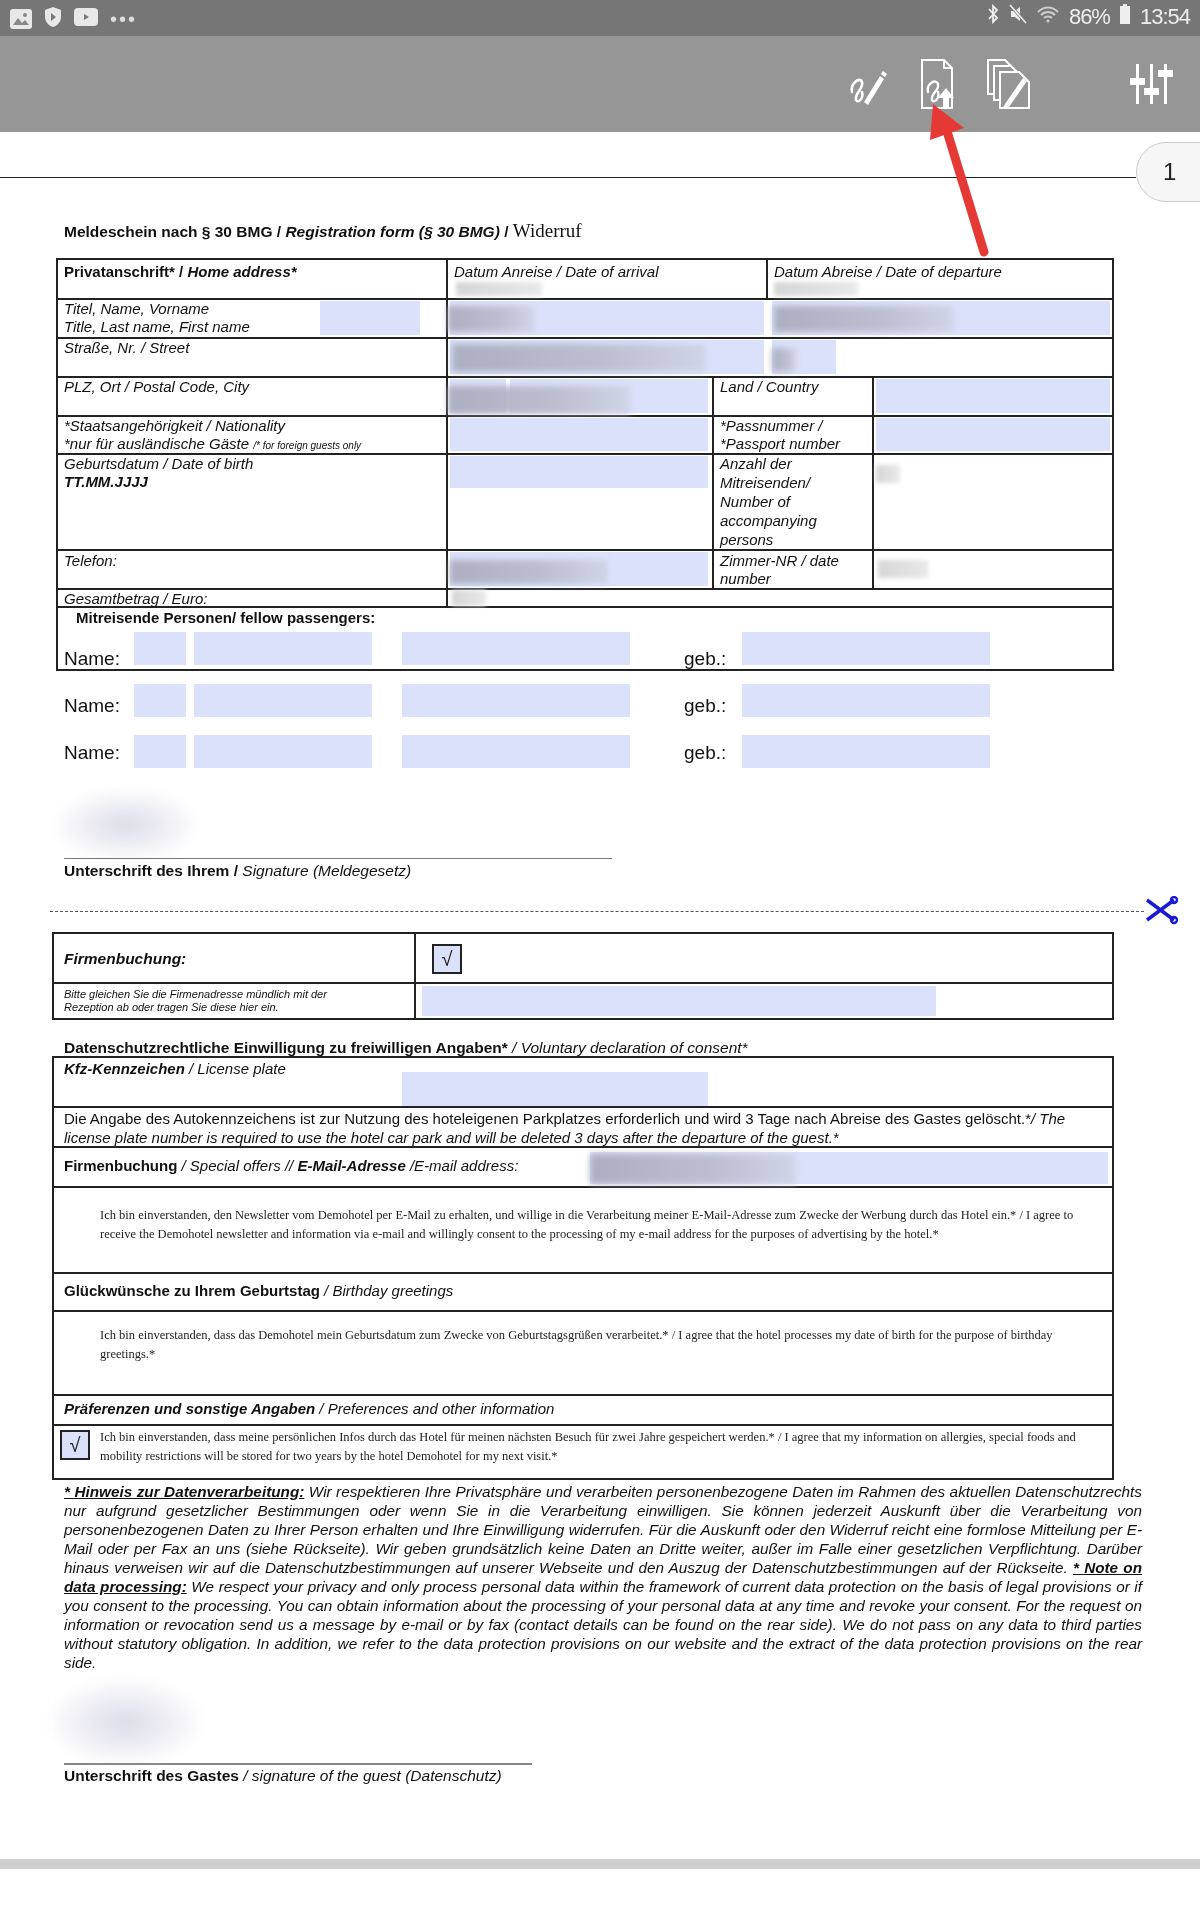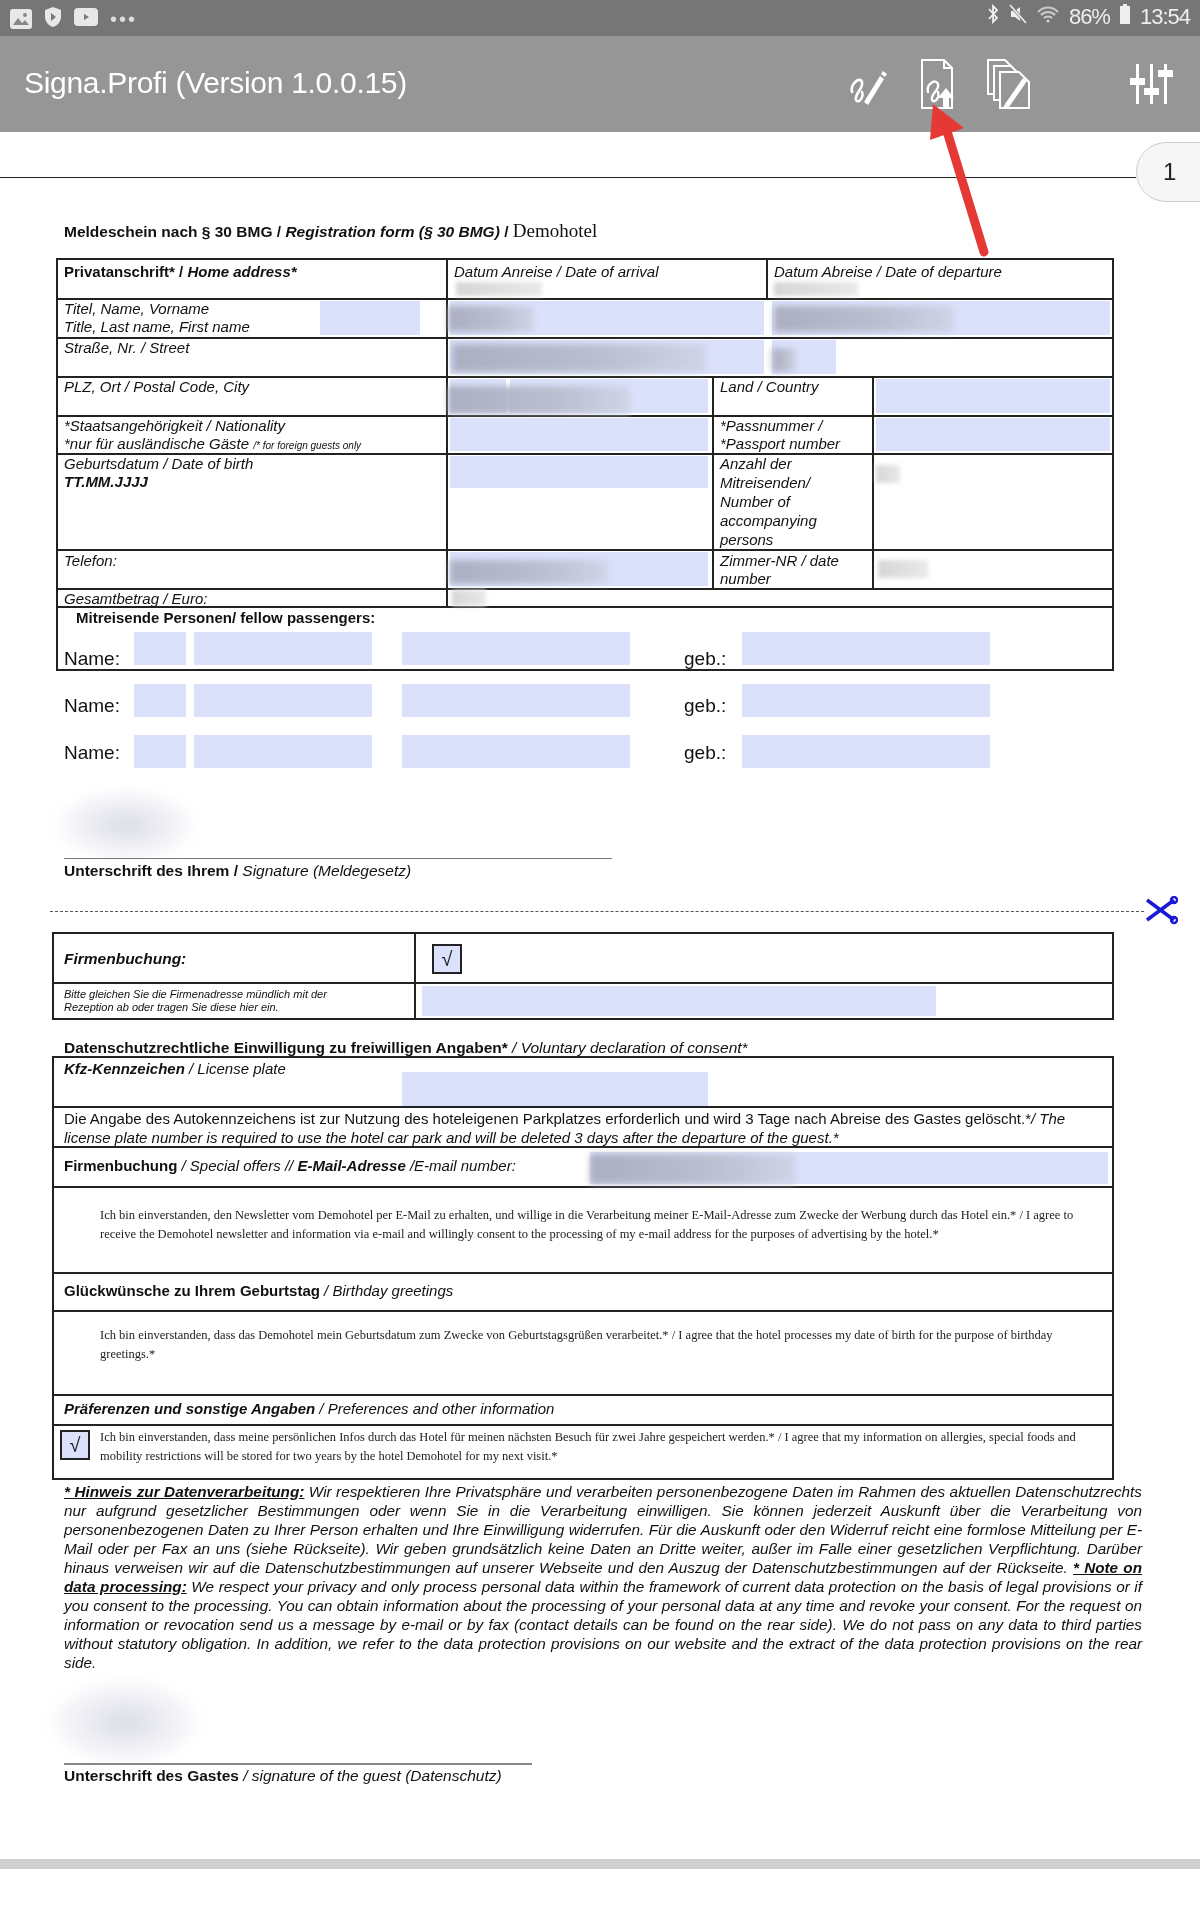--- a/index.html
+++ b/index.html
@@ -88,21 +88,20 @@
       <svg width="10" height="20" viewBox="0 0 10 20">
           <rect x="3" y="0" width="4" height="2" fill="#eee"></rect>
           <rect x="0" y="2" width="10" height="18" fill="#eee"></rect>
         </svg>
     </span>
     <span>13:54</span>
   </div>
 </div>
 
 <div class="appbar">
-  <div class="apptitle">Signa.Profi (Version 1.0.0.15)</div>
 
   <div class="tb-btn" style="left:840px;">
     <svg width="44" height="44" viewBox="0 0 44 44">
       <path d="M6 30 C4 22 14 14 16 20 C18 26 8 32 10 38 C12 42 18 36 16 30" stroke="#fff" stroke-width="2.6" fill="none" stroke-linecap="round"></path>
       <path d="M18 40 L34 14 L38 17 L22 43 Z" fill="#fff"></path>
       <path d="M35 12 L37 9 L41 12 L39 15 Z" fill="#fff"></path>
     </svg>
   </div>
 
   <div class="tb-btn" style="left:912px;">
@@ -133,21 +132,21 @@
       <rect x="16" y="28" width="15" height="7" fill="#fff"></rect>
       <rect x="30" y="10" width="15" height="7" fill="#fff"></rect>
     </svg>
   </div>
 </div>
 
 <div class="topline"></div>
 <div class="pagebadge">1</div>
 
 <div class="doc-title">
-  <span>Meldeschein nach § 30 BMG / </span><i>Registration form (§ 30 BMG)</i><span> / </span><span class="serif">Demohotel</span>
+  <span>Meldeschein nach § 30 BMG / </span><i>Registration form (§ 30 BMG)</i><span> / </span><span class="serif">Widerruf</span>
 </div>
 
 <div class="box" style="left:56px; top:258px; width:1058px; height:413px;">
 
   <div class="hl" style="top:38px; width:1054px;"></div>
   <div class="hl" style="top:77px; width:1054px;"></div>
   <div class="hl" style="top:116px; width:1054px;"></div>
   <div class="hl" style="top:155px; width:1054px;"></div>
   <div class="hl" style="top:193px; width:1054px;"></div>
   <div class="hl" style="top:289px; width:1054px;"></div>
@@ -273,21 +272,21 @@
   <div class="hl" style="top:214px; width:1058px;"></div>
   <div class="hl" style="top:252px; width:1058px;"></div>
   <div class="hl" style="top:336px; width:1058px;"></div>
   <div class="hl" style="top:366px; width:1058px;"></div>
 
   <div class="lbl n" style="left:10px; top:2px;"><b><i>Kfz-Kennzeichen</i></b><i> / License plate</i></div>
   <div class="fld" style="left:348px; top:14px; width:306px; height:34px;"></div>
 
   <div class="lbl n" style="left:10px; top:51px; width:1040px; line-height:19px; font-size:15px;"><span>Die Angabe des Autokennzeichens ist zur Nutzung des hoteleigenen Parkplatzes erforderlich und wird 3 Tage nach Abreise des Gastes gelöscht.*</span><i>/ The license plate number is required to use the hotel car park and will be deleted 3 days after the departure of the guest.*</i></div>
 
-  <div class="lbl n" style="left:10px; top:99px;"><b>Firmenbuchung</b><i> / Special offers // </i><b><i>E-Mail-Adresse</i></b><i> /E-mail number:</i></div>
+  <div class="lbl n" style="left:10px; top:99px;"><b>Firmenbuchung</b><i> / Special offers // </i><b><i>E-Mail-Adresse</i></b><i> /E-mail address:</i></div>
   <div class="fld" style="left:536px; top:94px; width:518px; height:32px;"></div>
   <div class="blur" style="left:536px; top:96px; width:206px; height:30px;"></div>
 
   <div class="serifp" style="left:46px; top:148px; width:1000px;">Ich bin einverstanden, den Newsletter vom Demohotel per E-Mail zu erhalten, und willige in die Verarbeitung meiner E-Mail-Adresse zum Zwecke der Werbung durch das Hotel ein.* / I agree to receive the Demohotel newsletter and information via e-mail and willingly consent to the processing of my e-mail address for the purposes of advertising by the hotel.*</div>
 
   <div class="lbl n" style="left:10px; top:224px;"><b>Glückwünsche zu Ihrem Geburtstag</b><i> / Birthday greetings</i></div>
   <div class="serifp" style="left:46px; top:268px; width:1000px;">Ich bin einverstanden, dass das Demohotel mein Geburtsdatum zum Zwecke von Geburtstagsgrüßen verarbeitet.* / I agree that the hotel processes my date of birth for the purpose of birthday greetings.*</div>
 
   <div class="lbl n" style="left:10px; top:342px;"><b><i>Präferenzen und sonstige Angaben</i></b><i> / Preferences and other information</i></div>
   <div class="cb" style="left:6px; top:372px;">√</div>

